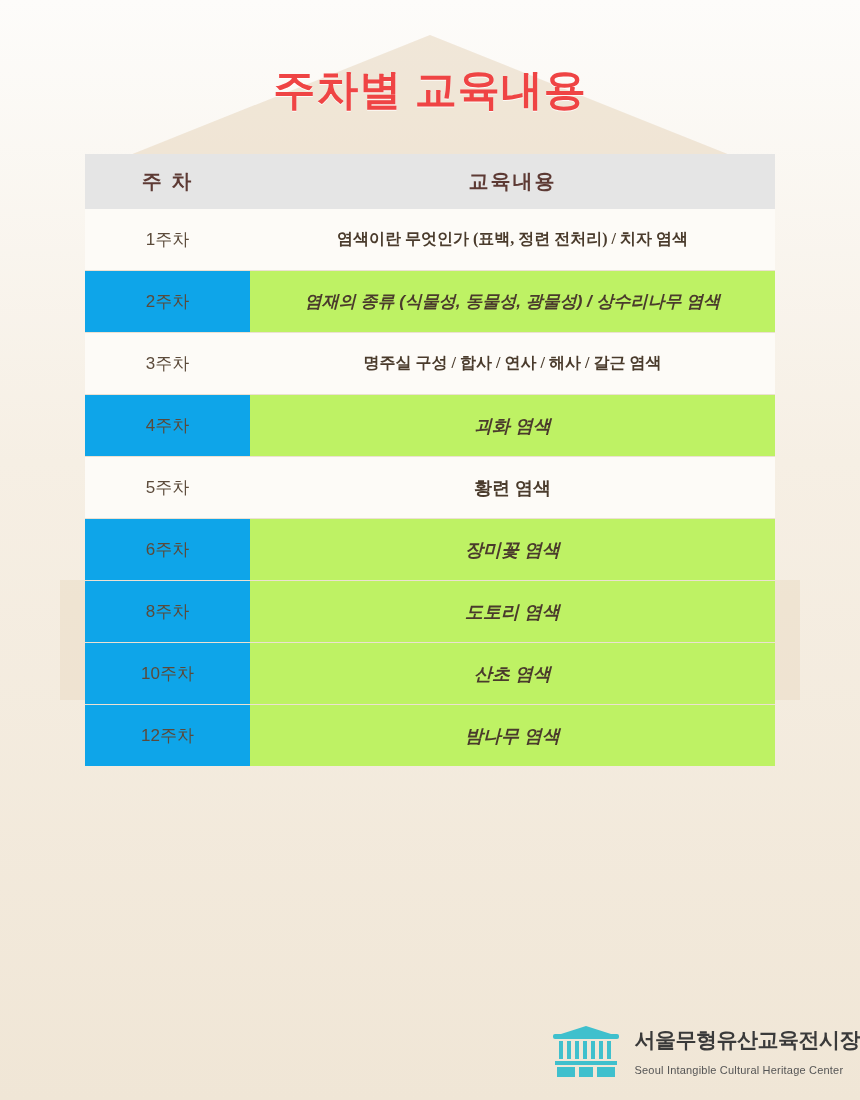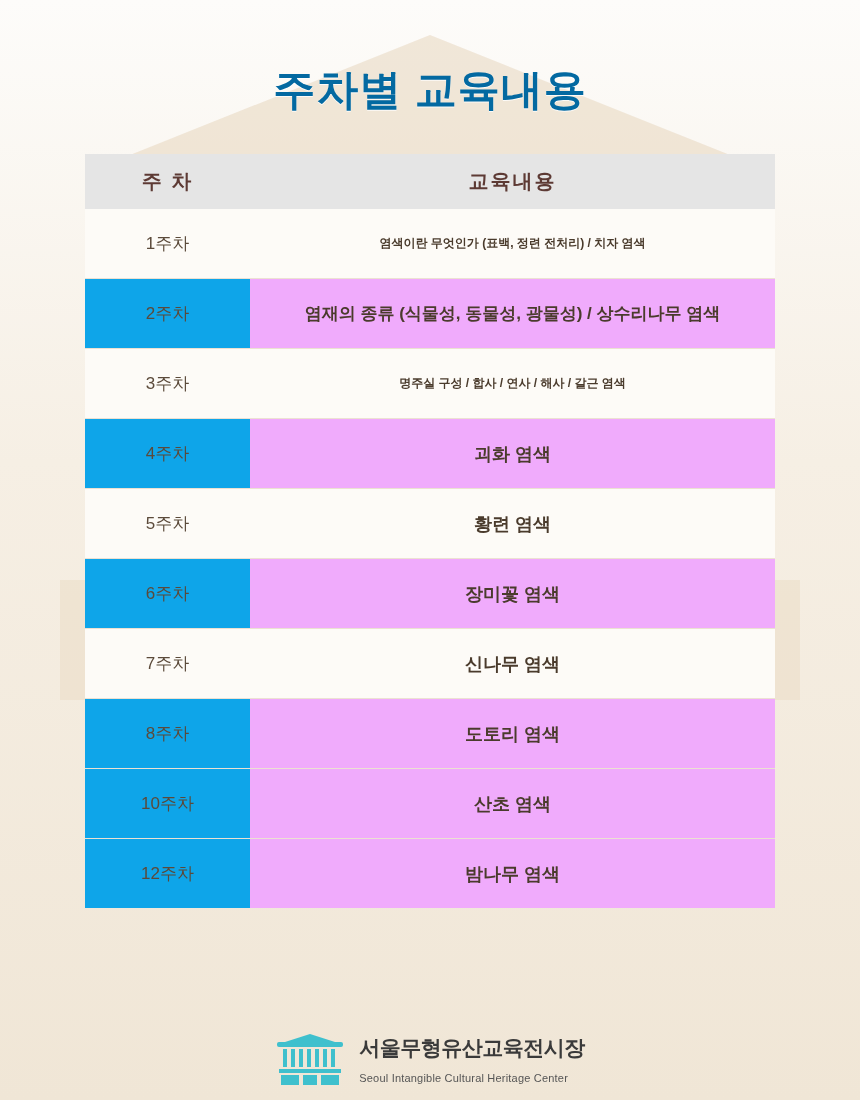--- a/index.html
+++ b/index.html
@@ -67,21 +67,21 @@
     position: relative;
     z-index: 1;
     width: 860px;
     height: 1100px;
   }
 
   .title {
     text-align: center;
     font-size: 42px;
     font-weight: bold;
-    color: #0369a1;
+    color: #ef4444;
     letter-spacing: 1px;
     padding-top: 62px;
     margin: 0;
     text-shadow: 0 1px 0 rgba(255,255,255,0.8);
   }
 
   .table-wrap {
     margin: 36px auto 0 auto;
     width: 690px;
   }
@@ -97,21 +97,21 @@
     font-weight: bold;
     padding: 14px 0;
     letter-spacing: 2px;
     border: none;
   }
   table.schedule th.col-week { width: 165px; }
   table.schedule col.week-col { width: 165px; }
 
   table.schedule td {
     padding: 0;
-    height: 69px;
+    height: 61px;
     vertical-align: middle;
     border-bottom: 1px solid #ece1d2;
   }
   table.schedule tr:last-child td { border-bottom: none; }
 
   td.week {
     width: 165px;
     text-align: center;
     font-size: 17px;
     color: #5b4a3a;
@@ -119,33 +119,33 @@
   }
   td.content {
     text-align: center;
     font-size: 18px;
     font-weight: bold;
     color: #4a3b2c;
     background: #fdfbf7;
     padding: 0 10px;
   }
   tr.alt td.week { background: #0ea5e9; }
-  tr.alt td.content { background: #f0abfc; }
-
-  td.content.long { font-size: 12px; }
+  tr.alt td.content { background: #bef264; font-style: italic; }
+
+  td.content.long { font-size: 16px; font-family: Liberation Serif, serif; }
   td.content.long2 { font-size: 17px; }
 
   .footer {
     position: absolute;
     left: 0;
     right: 0;
-    bottom: 14px;
+    bottom: 22px;
     display: flex;
     align-items: center;
-    justify-content: center;
+    justify-content: flex-end;
     gap: 14px;
   }
   .logo-mark {
     width: 70px;
     height: 52px;
     position: relative;
   }
   .logo-text { text-align: left; }
   .logo-title {
     font-size: 21px;
@@ -207,24 +207,20 @@
           <td class="week">4주차</td>
           <td class="content">괴화 염색</td>
         </tr>
         <tr>
           <td class="week">5주차</td>
           <td class="content">황련 염색</td>
         </tr>
         <tr class="alt">
           <td class="week">6주차</td>
           <td class="content">장미꽃 염색</td>
-        </tr>
-        <tr>
-          <td class="week">7주차</td>
-          <td class="content">신나무 염색</td>
         </tr>
         <tr class="alt">
           <td class="week">8주차</td>
           <td class="content">도토리 염색</td>
         </tr>
         <tr class="alt">
           <td class="week">10주차</td>
           <td class="content">산초 염색</td>
         </tr>
         <tr class="alt">

